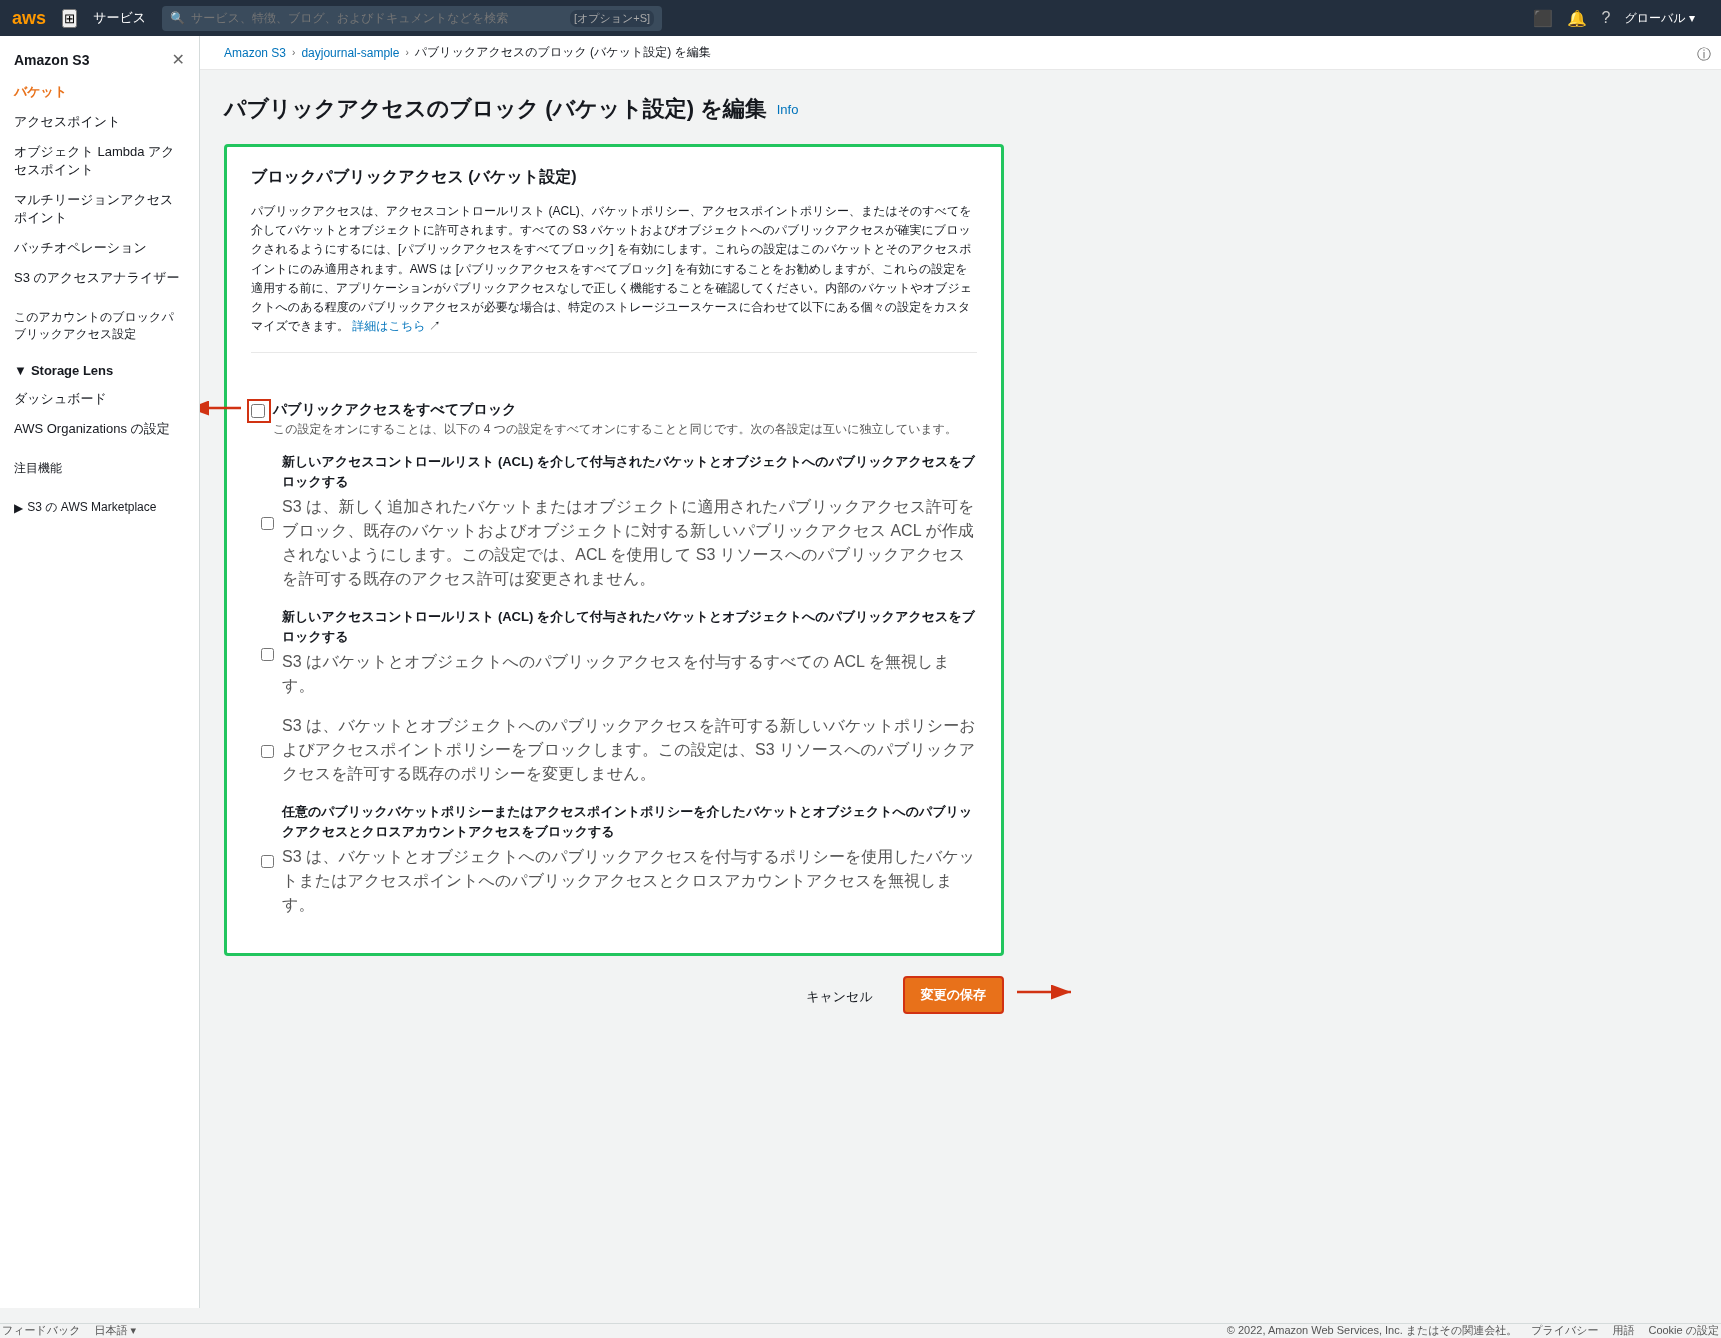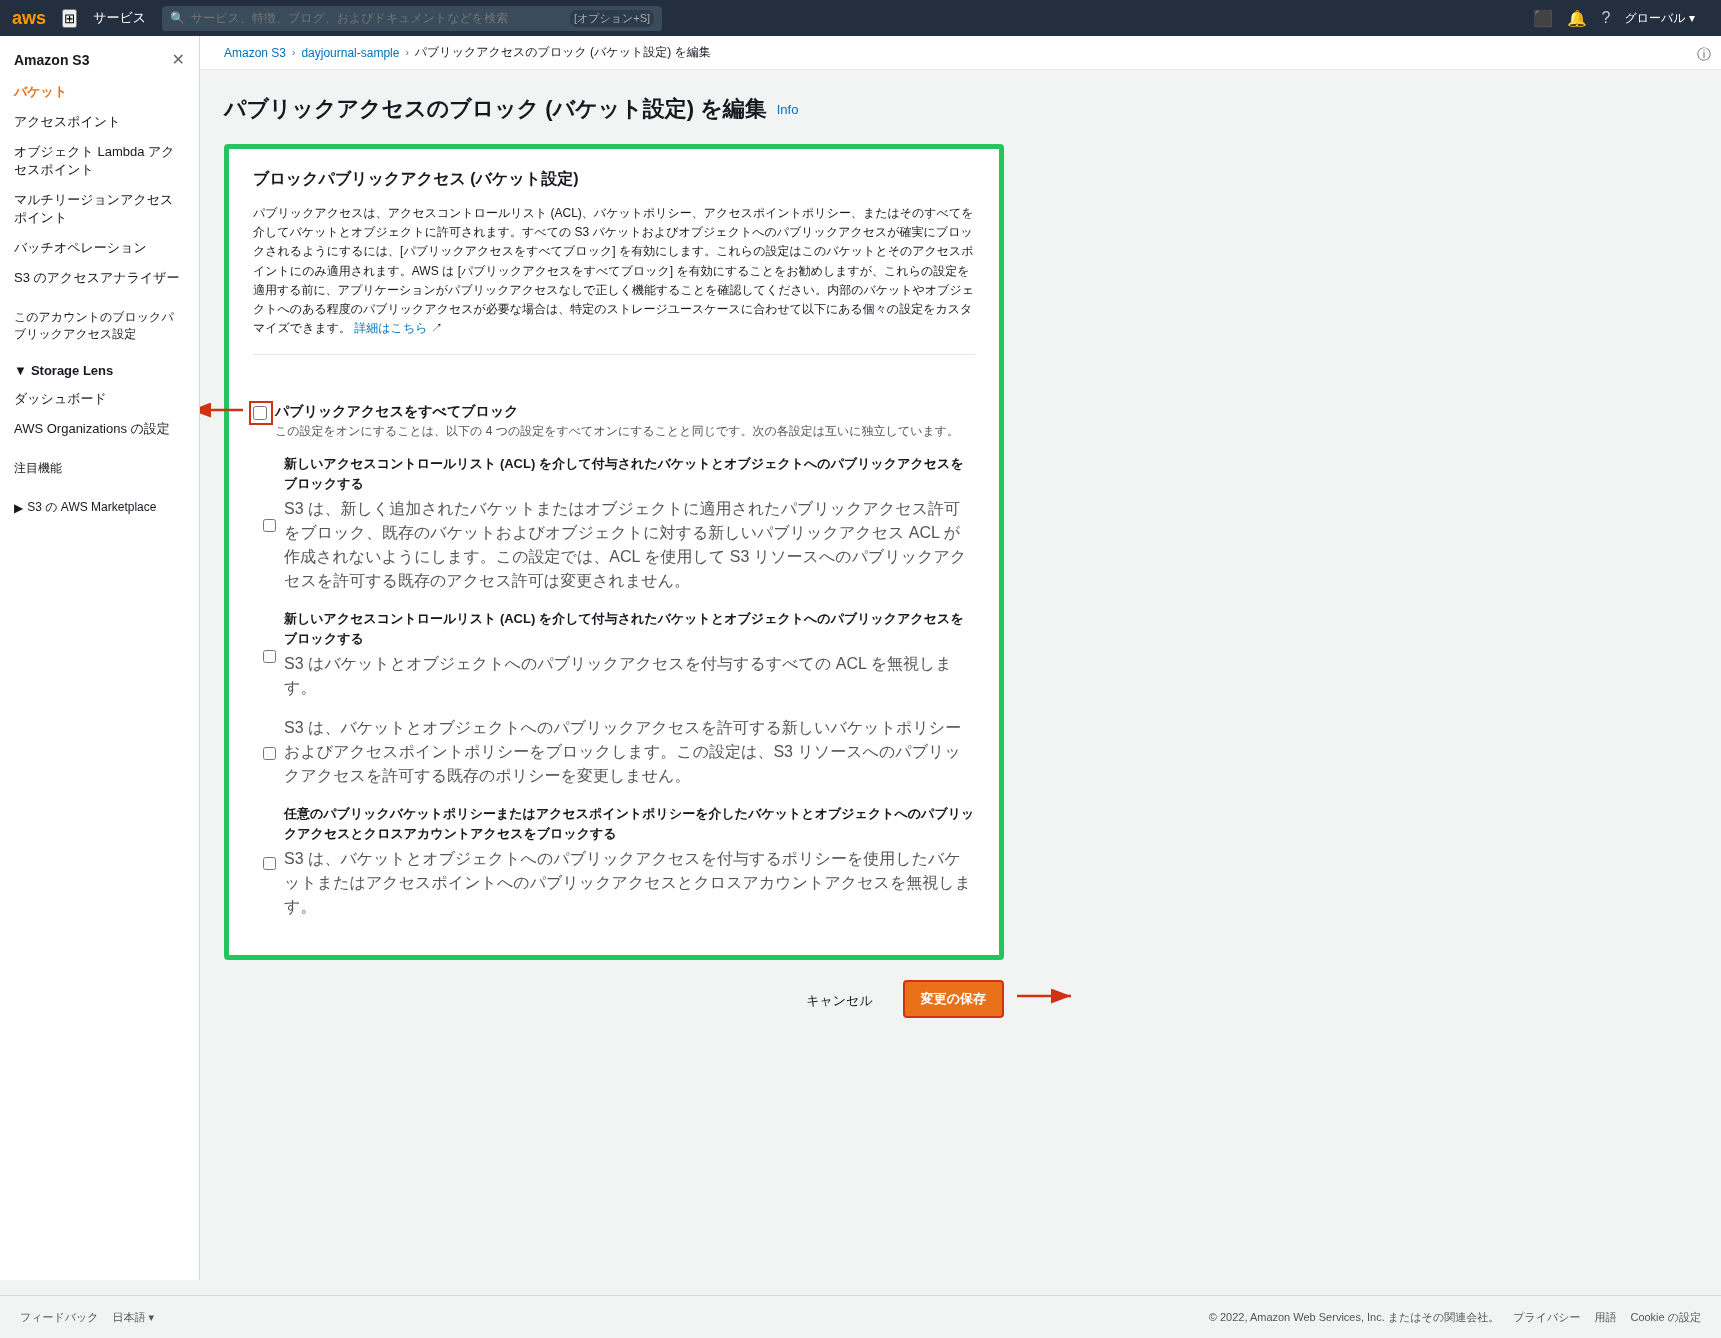--- a/index.html
+++ b/index.html
@@ -188,21 +188,21 @@
     }
     .info-link {
       color: #0073bb;
       font-size: 13px;
       cursor: pointer;
     }
 
     
     .card {
       background: #fff;
-      border: 5px solid #22c55e;
+      border: 3px solid #22c55e;
       border-radius: 4px;
       padding: 20px 24px;
       max-width: 780px;
     }
     .card-title {
       font-size: 16px;
       font-weight: bold;
       margin-bottom: 14px;
       color: #16191f;
     }
@@ -320,27 +320,27 @@
       position: absolute;
       top: 10px;
       right: 10px;
       color: #666;
       font-size: 14px;
       cursor: pointer;
     }
 
     
     .bottom-bar {
-      height: 43px;
+      height: 14px;
       background: #f2f3f3;
       border-top: 1px solid #d5dbdb;
       display: flex;
       align-items: center;
       justify-content: space-between;
-      padding: 0 20px;
+      padding: 0 2px;
       font-size: 11px;
       color: #555;
       flex-shrink: 0;
       margin-top: 15px;
     }
     .bottom-bar-left {
       display: flex;
       gap: 14px;
     }
     .bottom-bar-right {

